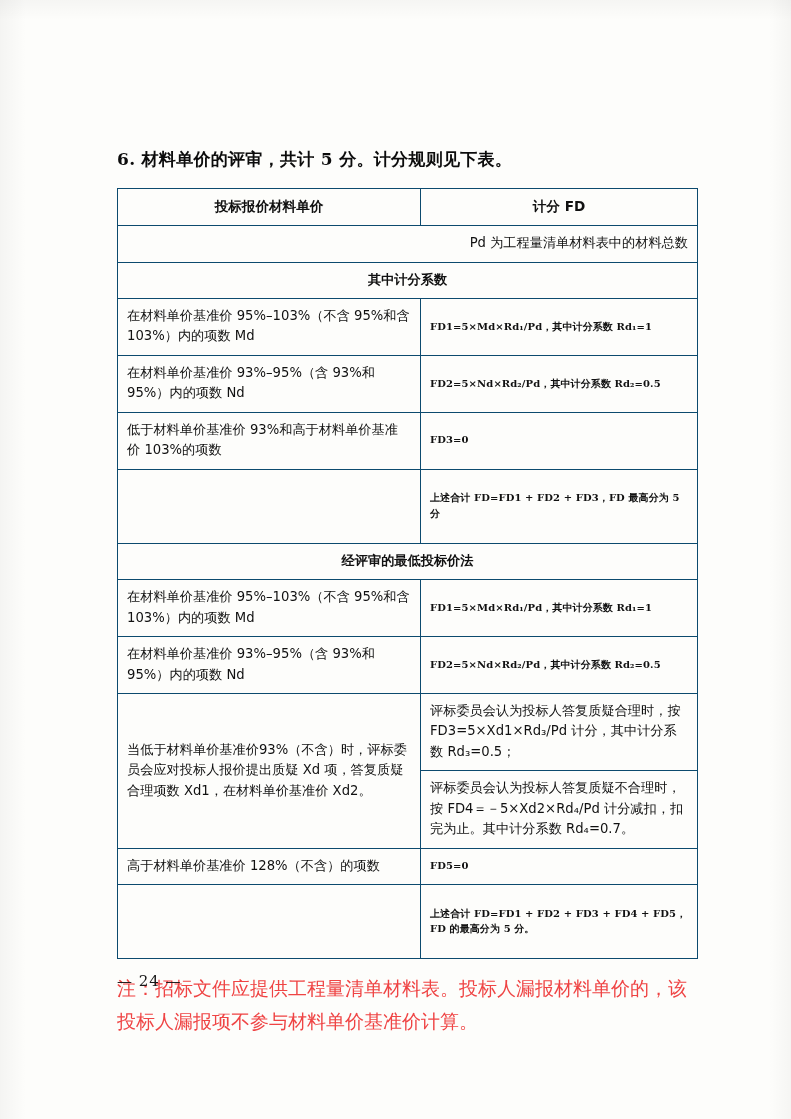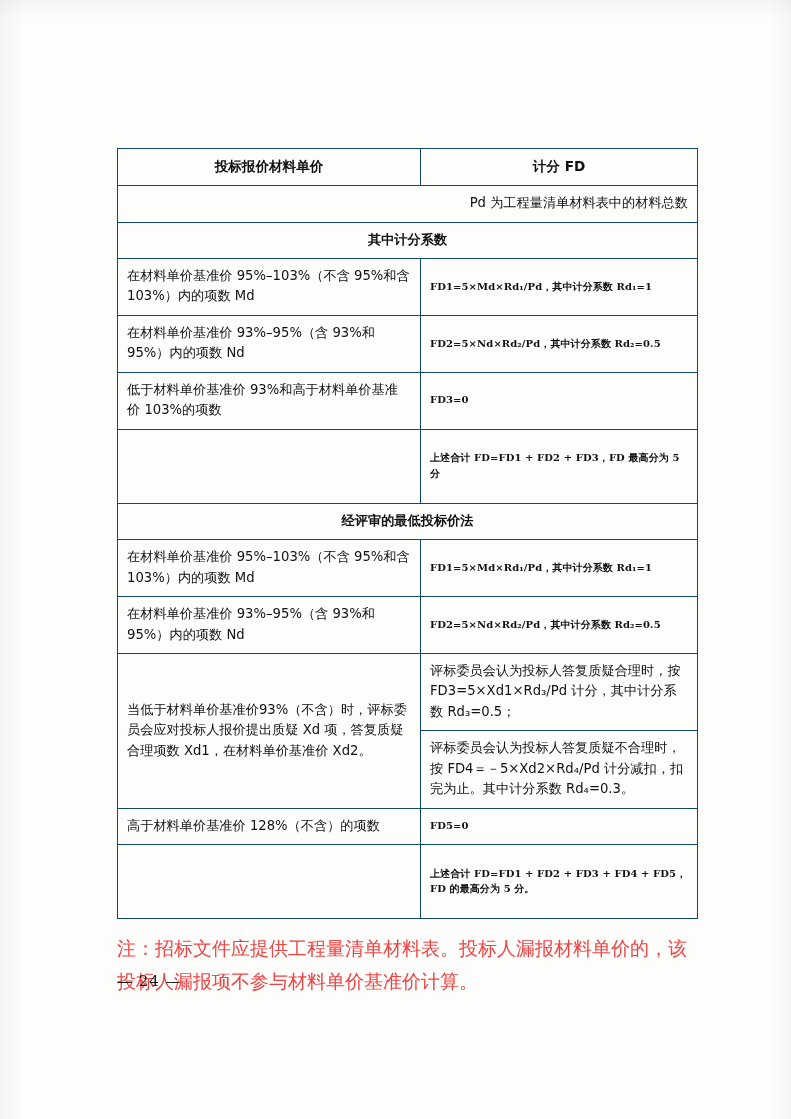--- a/index.html
+++ b/index.html
@@ -96,20 +96,21 @@
     color: #161616;
   }
   .tall { height: 58px; }
 </style>
 </head>
 <body>
 
 <div class="page">
   <div class="content">
 
+    <div class="heading">6. 材料单价的评审，共计 5 分。计分规则见下表。</div>
 
     <table class="score">
       <colgroup>
         <col class="col-a">
         <col class="col-b">
       </colgroup>
       <tbody>
         <tr>
           <td class="hdr">投标报价材料单价</td>
           <td class="hdr">计分 FD</td>
@@ -156,21 +157,21 @@
           <td>在材料单价基准价 93%–95%（含 93%和 95%）内的项数 Nd</td>
           <td class="mono-ish">FD2=5×Nd×Rd₂/Pd，其中计分系数 Rd₂=0.5</td>
         </tr>
 
         <tr>
           <td rowspan="2">当低于材料单价基准价93%（不含）时，评标委员会应对投标人报价提出质疑 Xd 项，答复质疑合理项数 Xd1，在材料单价基准价 Xd2。</td>
           <td>评标委员会认为投标人答复质疑合理时，按 FD3=5×Xd1×Rd₃/Pd 计分，其中计分系数 Rd₃=0.5；</td>
         </tr>
 
         <tr>
-          <td>评标委员会认为投标人答复质疑不合理时，按 FD4＝－5×Xd2×Rd₄/Pd 计分减扣，扣完为止。其中计分系数 Rd₄=0.3。</td>
+          <td>评标委员会认为投标人答复质疑不合理时，按 FD4＝－5×Xd2×Rd₄/Pd 计分减扣，扣完为止。其中计分系数 Rd₄=0.7。</td>
         </tr>
 
         <tr>
           <td>高于材料单价基准价 128%（不含）的项数</td>
           <td class="mono-ish">FD5=0</td>
         </tr>
 
         <tr>
           <td class="tall"></td>
           <td class="mono-ish">上述合计 FD=FD1 + FD2 + FD3 + FD4 + FD5，FD 的最高分为 5 分。</td>

